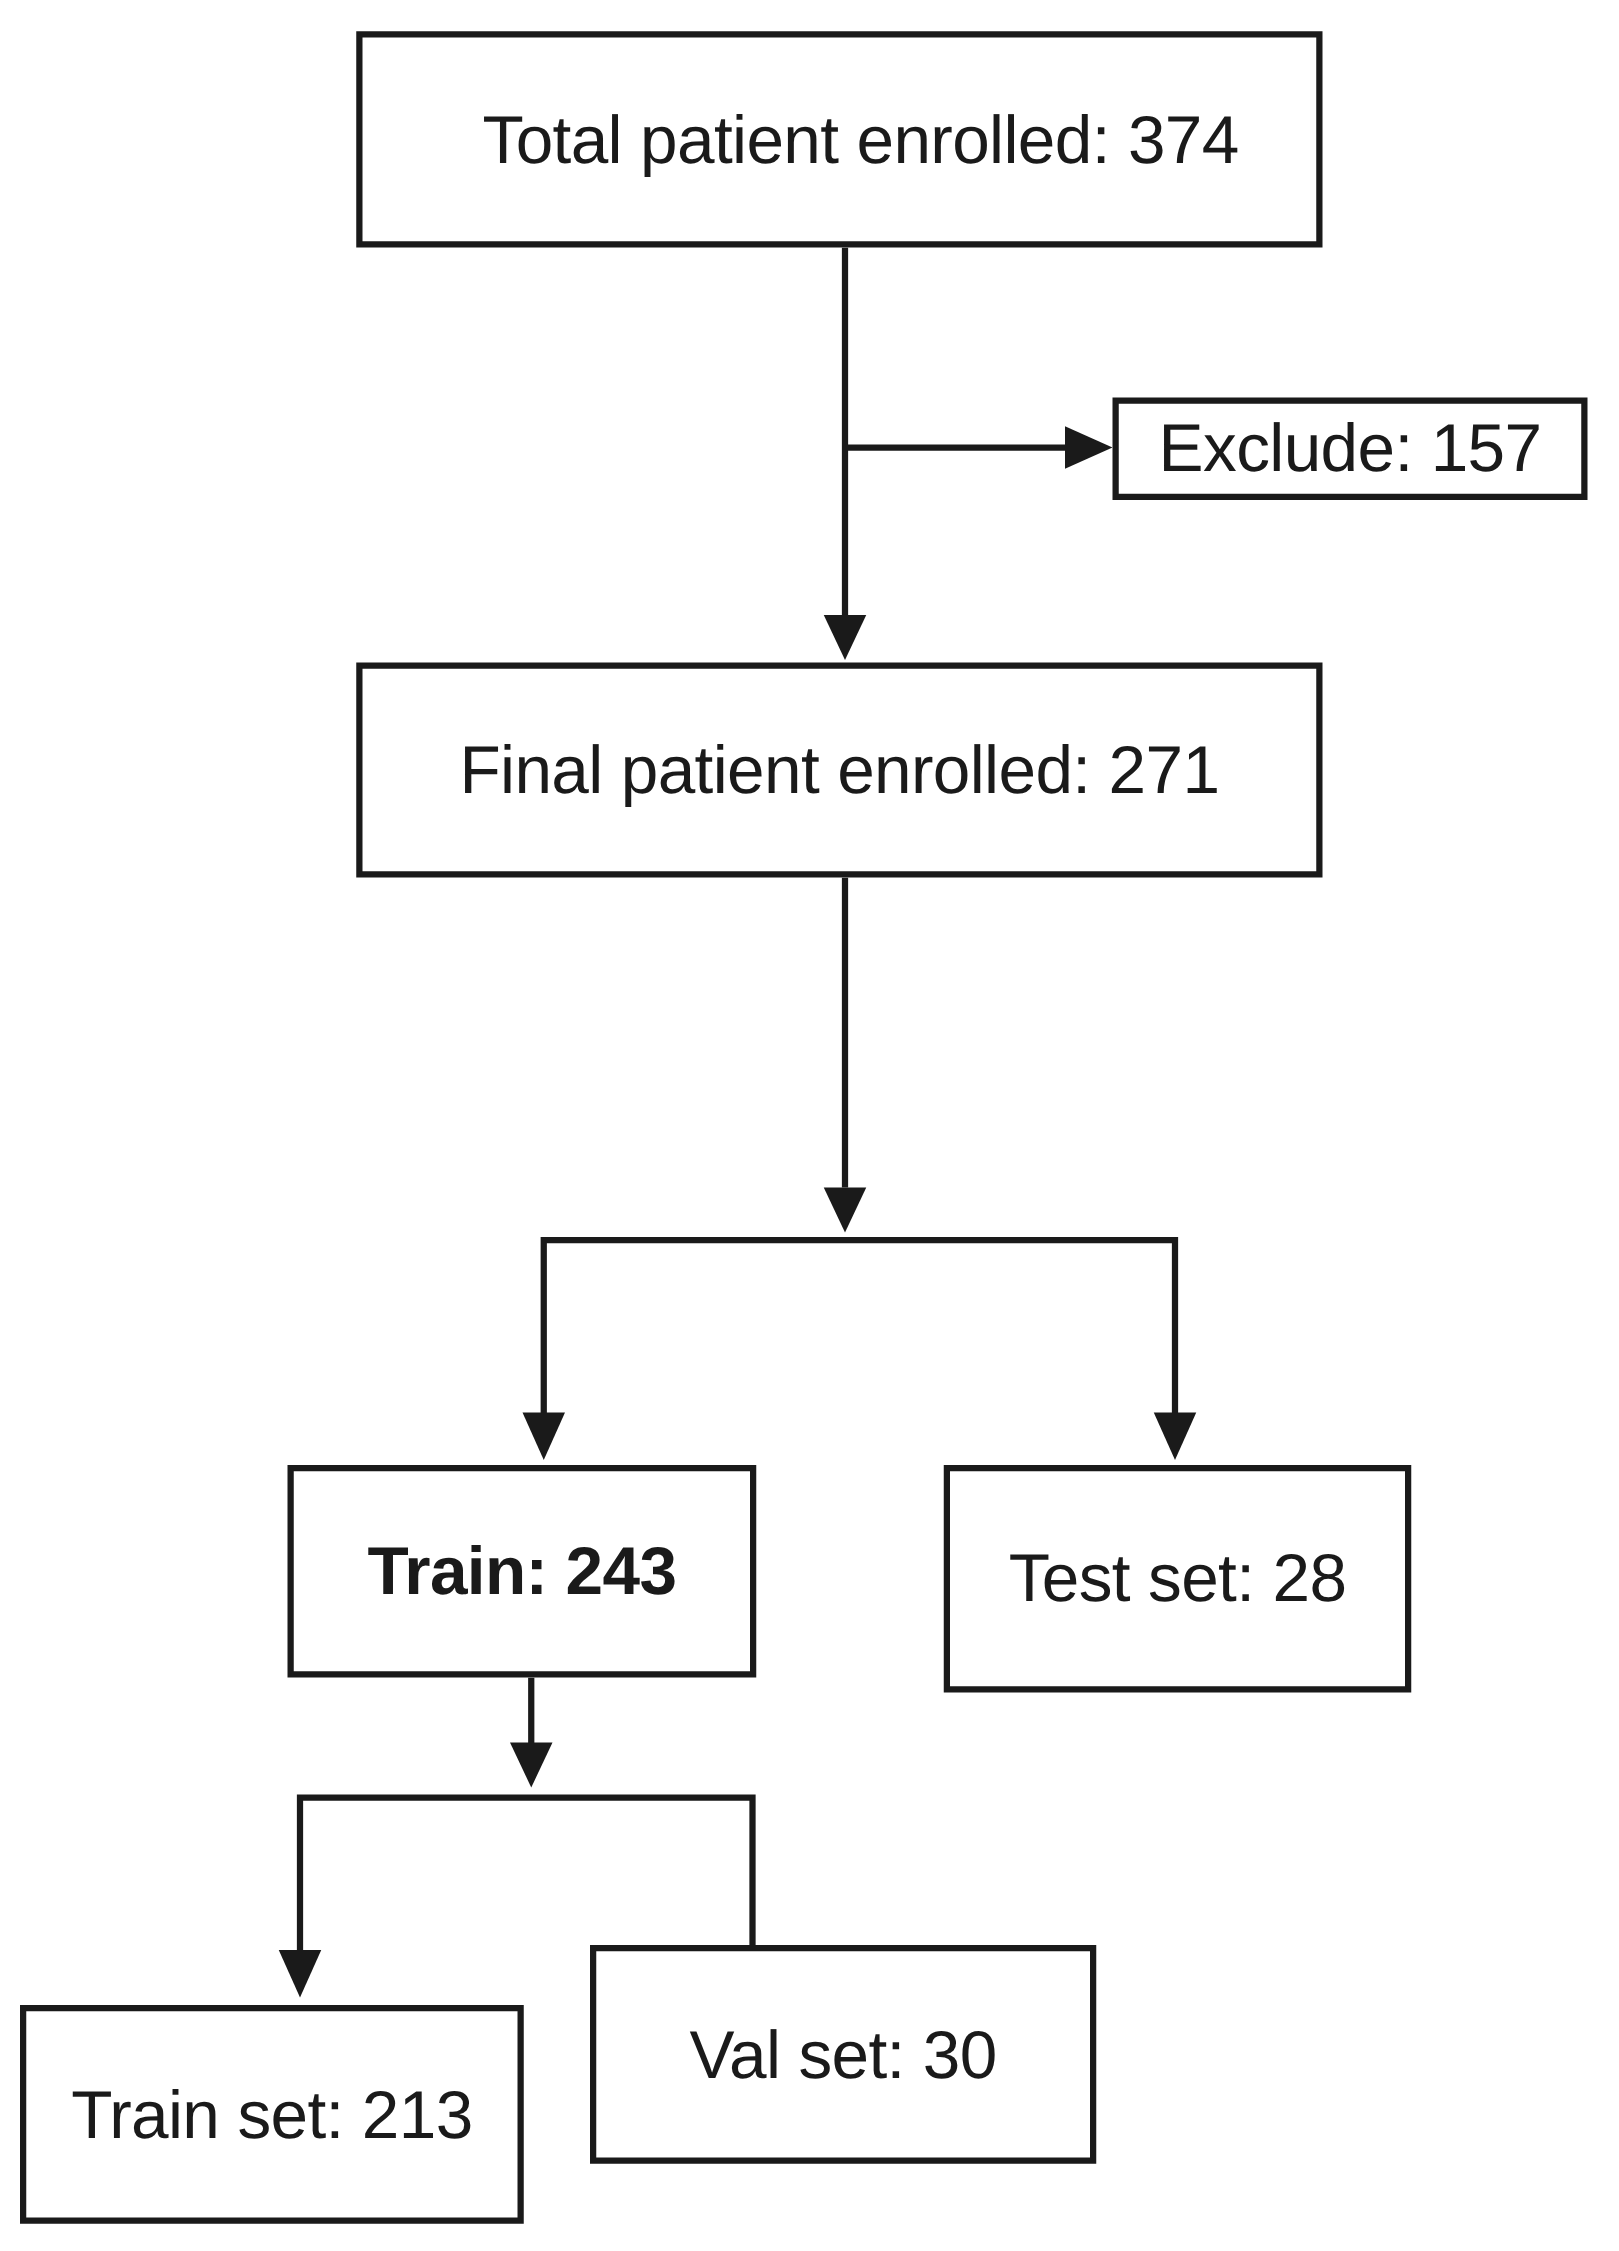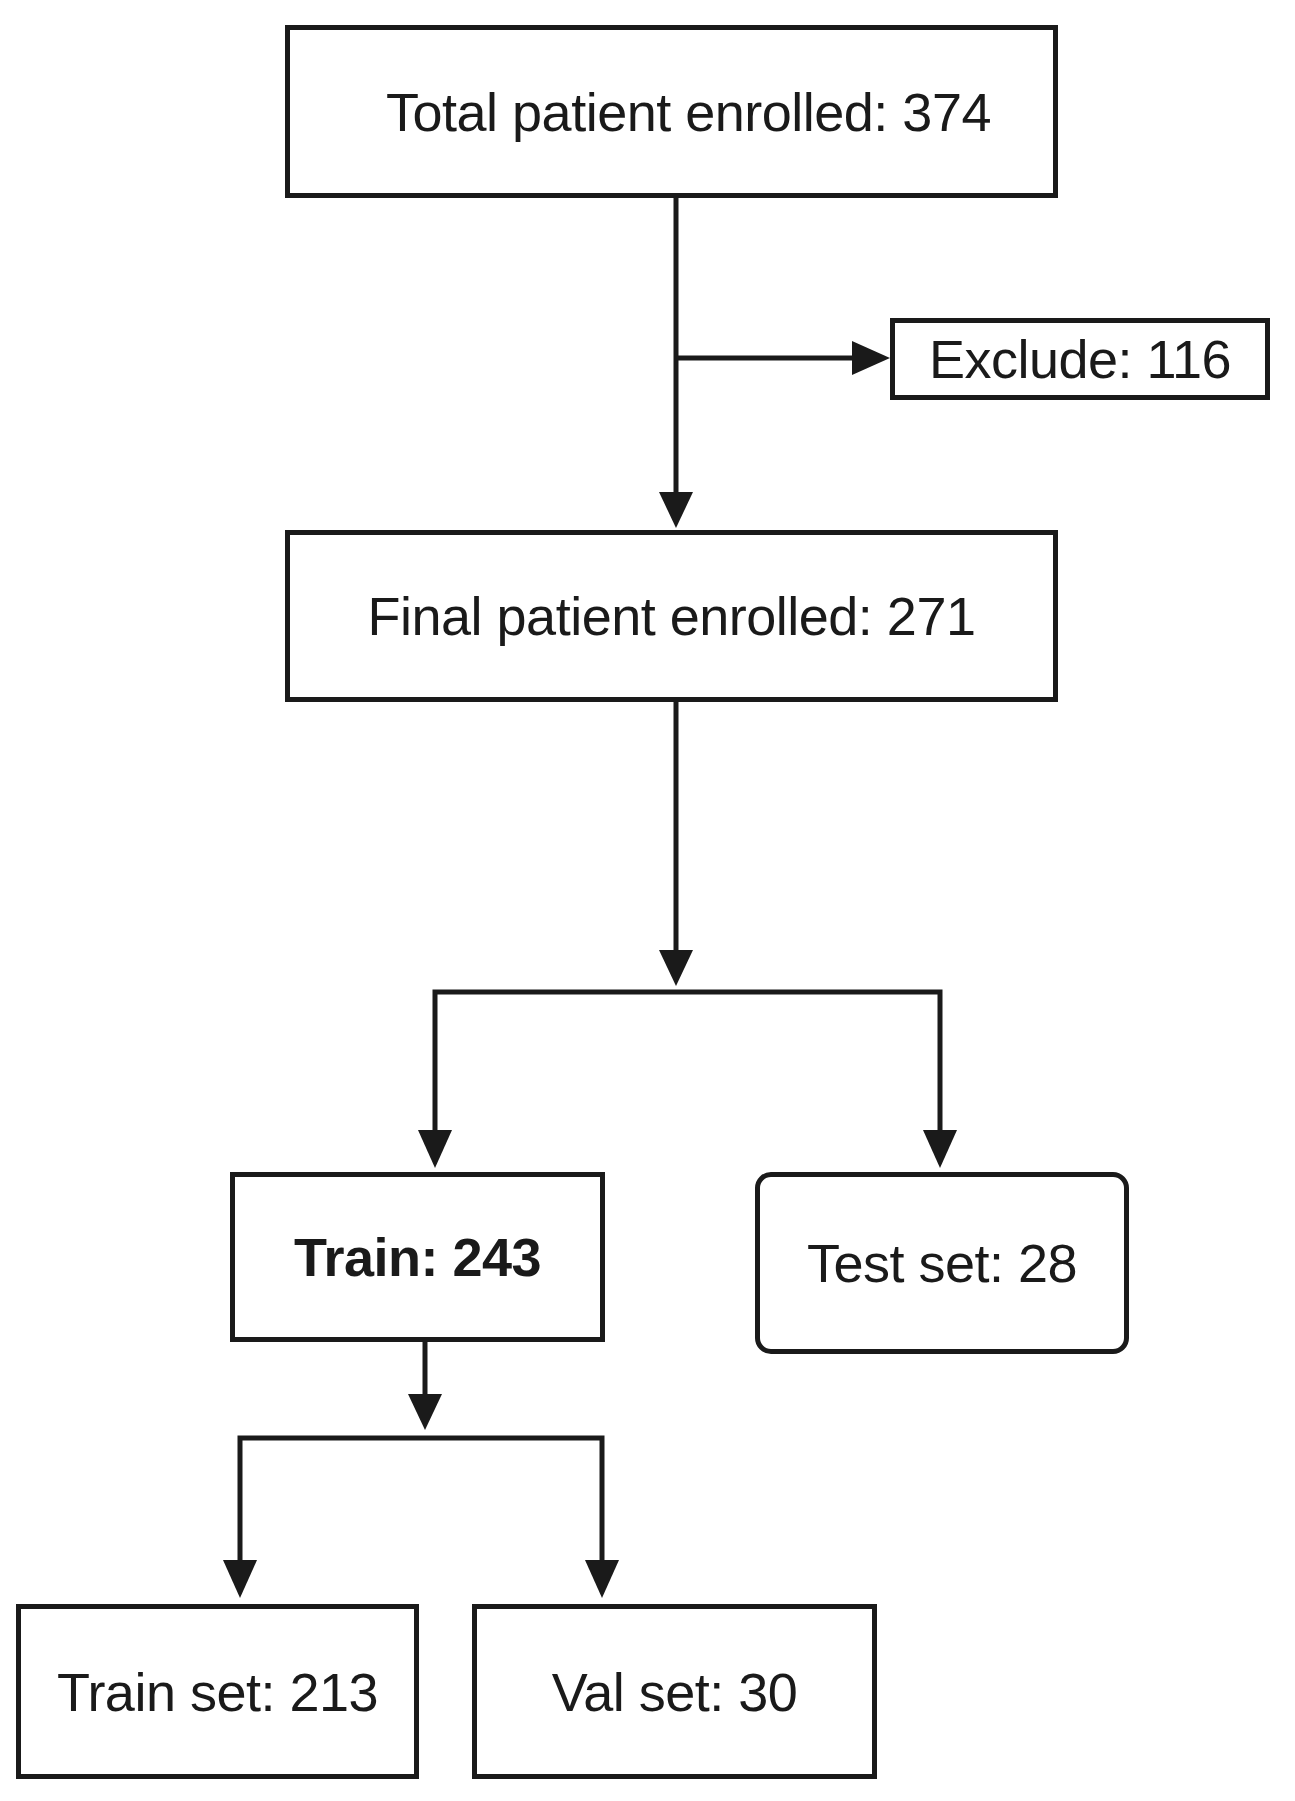--- a/index.html
+++ b/index.html
@@ -33,23 +33,23 @@
     color: #1a1a1a;
     font-size: 54px;
     letter-spacing: -0.5px;
     white-space: nowrap;
     line-height: 1;
   }
   #node-total     { left: 285px; top: 25px;   width: 773px; height: 173px; padding-left: 34px; }
   #node-exclude   { left: 890px; top: 318px;  width: 380px; height: 82px;  }
   #node-final     { left: 285px; top: 530px;  width: 773px; height: 172px; text-align: right; }
   #node-train     { left: 230px; top: 1172px; width: 375px; height: 170px; font-weight: bold; }
-  #node-test      { left: 755px; top: 1172px; width: 374px; height: 182px; border-radius: 16px; }
+  #node-test      { left: 755px; top: 1172px; width: 374px; height: 182px; }
   #node-train-set { left: 16px;  top: 1604px; width: 403px; height: 175px; }
-  #node-val-set   { left: 472px; top: 1604px; width: 405px; height: 175px; }
+  #node-val-set   { left: 472px; top: 1556px; width: 405px; height: 175px; }
 </style>
 </head>
 <body>
 
 <div class="canvas">
 
   <svg class="wires" viewBox="0 0 1295 1801" fill="none" stroke="#1a1a1a" stroke-width="5">
 
     <line x1="676" y1="198" x2="676" y2="492"></line>
     <polygon points="659,492 693,492 676,528" fill="#1a1a1a" stroke="none"></polygon>
@@ -70,21 +70,21 @@
     <path d="M240,1562 L240,1438 L602,1438 L602,1562"></path>
     <polygon points="223,1560 257,1560 240,1598" fill="#1a1a1a" stroke="none"></polygon>
     <polygon points="585,1560 619,1560 602,1598" fill="#1a1a1a" stroke="none"></polygon>
   </svg>
 
   <div class="node" id="node-total">
     <span>Total patient enrolled: 374</span>
   </div>
 
   <div class="node" id="node-exclude">
-    <span>Exclude: 116</span>
+    <span>Exclude: 157</span>
   </div>
 
   <div class="node" id="node-final">
     <span>Final patient enrolled: 271</span>
   </div>
 
   <div class="node" id="node-train">
     <span>Train: 243</span>
   </div>
 

